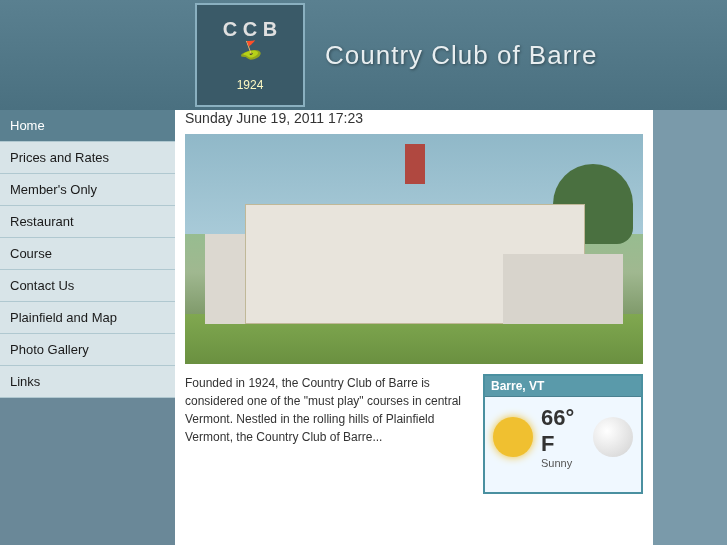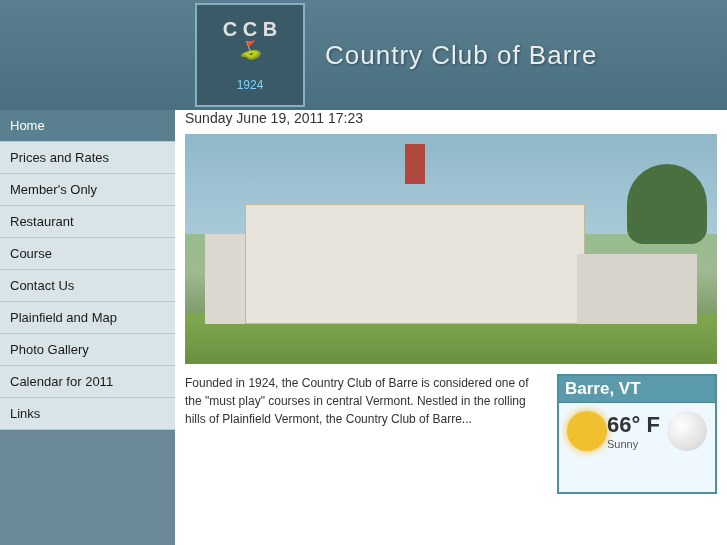--- a/index.html
+++ b/index.html
@@ -35,42 +35,42 @@
     }
     .logo-text {
       font-size: 20px;
       font-weight: bold;
       color: #e0e0e0;
       line-height: 1.1;
       text-align: center;
     }
     .logo-year {
       font-size: 12px;
-      color: #7dd3fc;
+      color: #fef9c3;
       margin-top: 16px;
     }
     .logo-clubs {
       font-size: 18px;
       color: #c0a060;
       transform: rotate(-20deg);
       display: inline-block;
     }
     .site-title {
       font-size: 26px;
       color: #e8eef0;
       font-weight: normal;
       margin-left: 130px;
       text-shadow: 1px 1px 3px rgba(0,0,0,0.4);
       letter-spacing: 1px;
     }
 
     
     .main-layout {
       display: flex;
-      width: 727px;
+      width: 653px;
       height: 435px;
       background: #0f172a;
     }
 
     
     .sidebar {
       width: 175px;
       background: #6a8898;
       flex-shrink: 0;
     }
@@ -191,29 +191,30 @@
     .weather-widget {
       width: 160px;
       border: 2px solid #4a90a0;
       background: #f0f8ff;
       flex-shrink: 0;
       overflow: hidden;
     }
     .weather-header {
       background: #5a9aaa;
       padding: 3px 6px;
-      font-size: 17px;
+      font-size: 12px;
       font-weight: bold;
       color: #ffffff;
       border-bottom: 1px solid #4a8090;
     }
     .weather-body {
       display: flex;
       align-items: center;
       padding: 8px;
+      gap: 8px;
     }
     .sun-icon {
       width: 40px;
       height: 40px;
       background: #f0c030;
       border-radius: 50%;
       flex-shrink: 0;
       box-shadow: 0 0 8px #f0c030;
     }
     .weather-info {
@@ -252,21 +253,20 @@
 
   <nav class="sidebar">
   <a href="#" class="nav-item active">Home</a>
       <a href="#" class="nav-item">Prices and Rates</a>
       <a href="#" class="nav-item">Member's Only</a>
       <a href="#" class="nav-item">Restaurant</a>
       <a href="#" class="nav-item">Course</a>
       <a href="#" class="nav-item">Contact Us</a>
       <a href="#" class="nav-item">Plainfield and Map</a>
       <a href="#" class="nav-item">Photo Gallery</a>
-      <a href="#" class="nav-item">Calendar for 2011</a>
       <a href="#" class="nav-item">Links</a>
     </nav>
 
   <div class="content">
     <div class="date-line">Sunday June 19, 2011 17:23</div>
 
     <div class="clubhouse-img">
       <div class="sky-bg"></div>
       <div class="trees"></div>
       <div class="lawn"></div>

